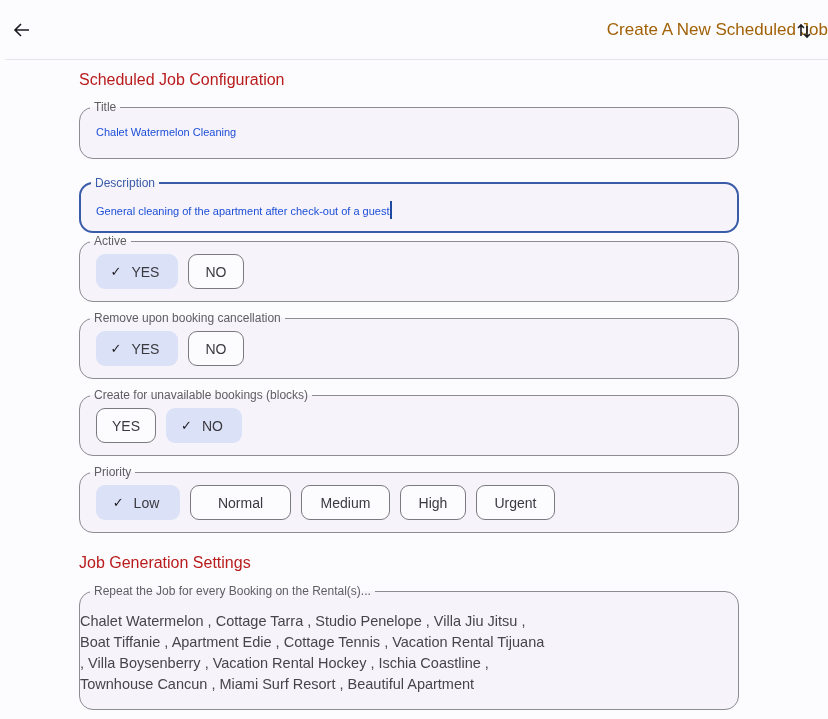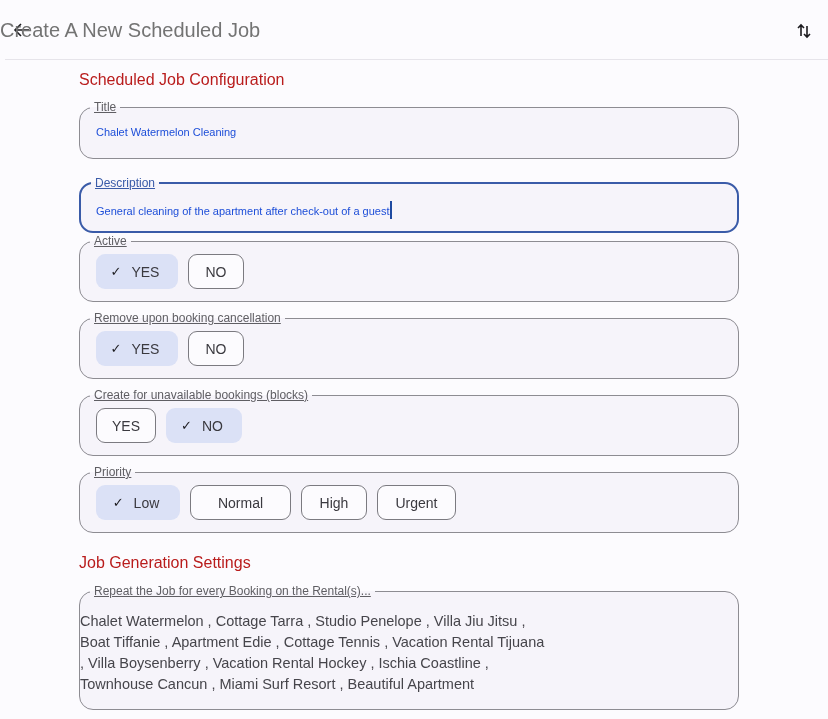--- a/index.html
+++ b/index.html
@@ -1,29 +1,29 @@
 <!DOCTYPE html>
 <html><head>
   <meta charset="utf-8">
   <style>
     * { box-sizing: border-box; margin: 0; padding: 0; }
     html, body { width: 828px; height: 719px; overflow: hidden; background: #fcfbfe; }
     body { font-family: "Liberation Sans", "DejaVu Sans", sans-serif; color: #1c1b1f; position: relative; }
 
     .appbar { position: absolute; left: 0; top: 0; width: 828px; height: 60px; background: #fcfbfe; }
     .appbar .back { position: absolute; left: 10px; top: 16px; width: 24px; height: 28px; font-size: 22px; line-height: 28px; color: #1c1b1f; cursor: pointer; text-align: center; }
-    .appbar .title { position: absolute; left: 0; right: 0; top: 16px; text-align: left; font-size: 20px; color: #737373; line-height: 28px; }
+    .appbar .title { position: absolute; left: 0; right: 0; top: 16px; text-align: right; font-size: 17px; color: #a16207; line-height: 28px; }
     .appbar .sort { position: absolute; left: 793px; top: 20px; width: 22px; height: 22px; cursor: pointer; }
     .divider { position: absolute; left: 5px; right: 0; top: 59px; height: 1px; background: #e6e4ea; }
 
     .section-title { position: absolute; left: 79px; font-size: 16px; font-weight: 400; color: #b91c1c; }
 
     fieldset.field { position: absolute; left: 79px; width: 660px; border: 1.3px solid #8d8c92; border-radius: 14px; background: #f6f4fa; padding: 0; }
     fieldset.field.focused { border: 2px solid #3a5ba8; }
-    fieldset.field legend { margin-left: 10px; padding: 0 4px 0 4px; font-size: 12px; color: #5f5e63; line-height: 12px; text-decoration: underline; }
+    fieldset.field legend { margin-left: 10px; padding: 0 4px 0 4px; font-size: 12px; color: #5f5e63; line-height: 12px; }
     fieldset.field.focused legend { color: #3a5ba8; }
     .field .value { position: absolute; left: 16px; top: 13px; font-size: 11px; color: #1d4ed8; white-space: nowrap; }
     .caret { display: inline-block; width: 2px; height: 18px; background: #1e4aa0; vertical-align: -4px; margin-left: 0px; }
 
     .chips { position: absolute; left: 16px; top: 7px; display: flex; gap: 10px; }
     .chip { height: 35px; border: 1.2px solid #7b7a80; border-radius: 9px; background: #fcfbfe; font-size: 14px; color: #3a393f; display: flex; align-items: center; justify-content: center; padding: 0 16px; cursor: pointer; }
     .chip.selected { border-color: transparent; background: #dbe1f6; padding: 0 16px 0 12px; }
     .chip .check { font-size: 13px; margin-right: 10px; color: #1c1b1f; }
 
     .rentals-text { position: absolute; left: 0; top: 14px; width: 470px; font-size: 14.5px; line-height: 21px; color: #46454b; }
@@ -102,20 +102,23 @@
 <fieldset class="field" style="top:466px;height:67px">
   <legend>Priority</legend>
   <div class="chips">
     <div class="chip selected" style="width:84px">
         <span class="check">✓</span>
         <span>Low</span>
       </div>
     <div class="chip" style="width:101px">
         <span>Normal</span>
       </div>
+    <div class="chip" style="width:89px">
+        <span>Medium</span>
+      </div>
     <div class="chip" style="width:66px">
         <span>High</span>
       </div>
     <div class="chip" style="width:79px">
         <span>Urgent</span>
       </div>
   </div>
 </fieldset>
 
 <div class="section-title" style="top:554px">Job Generation Settings</div>

